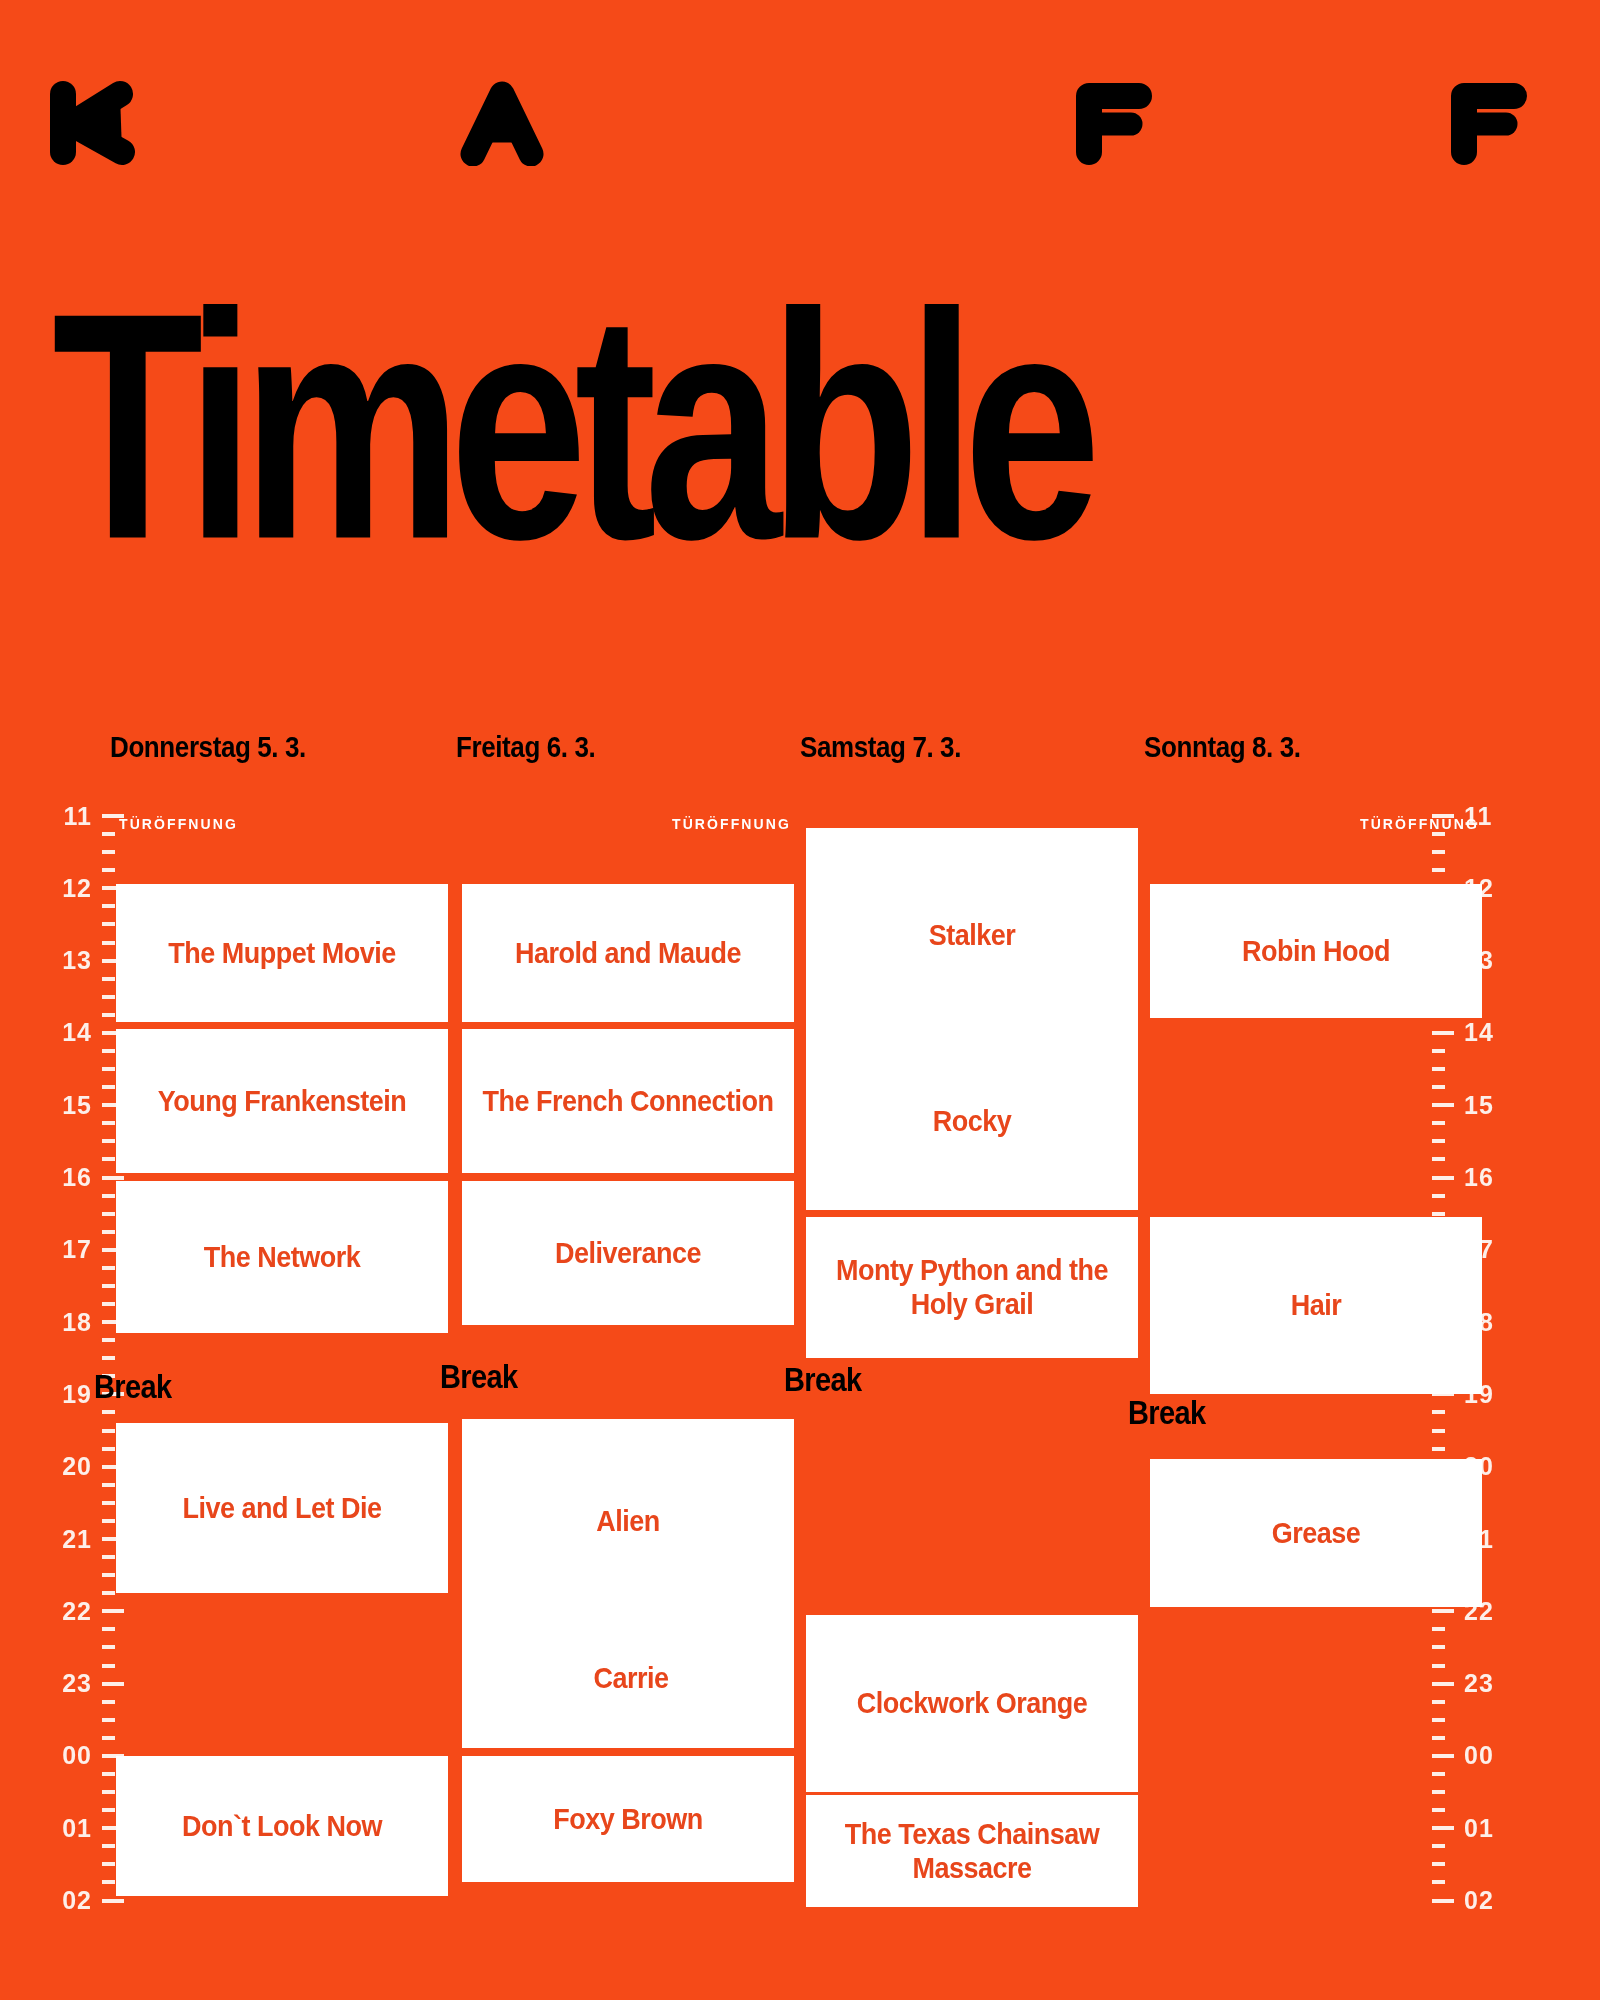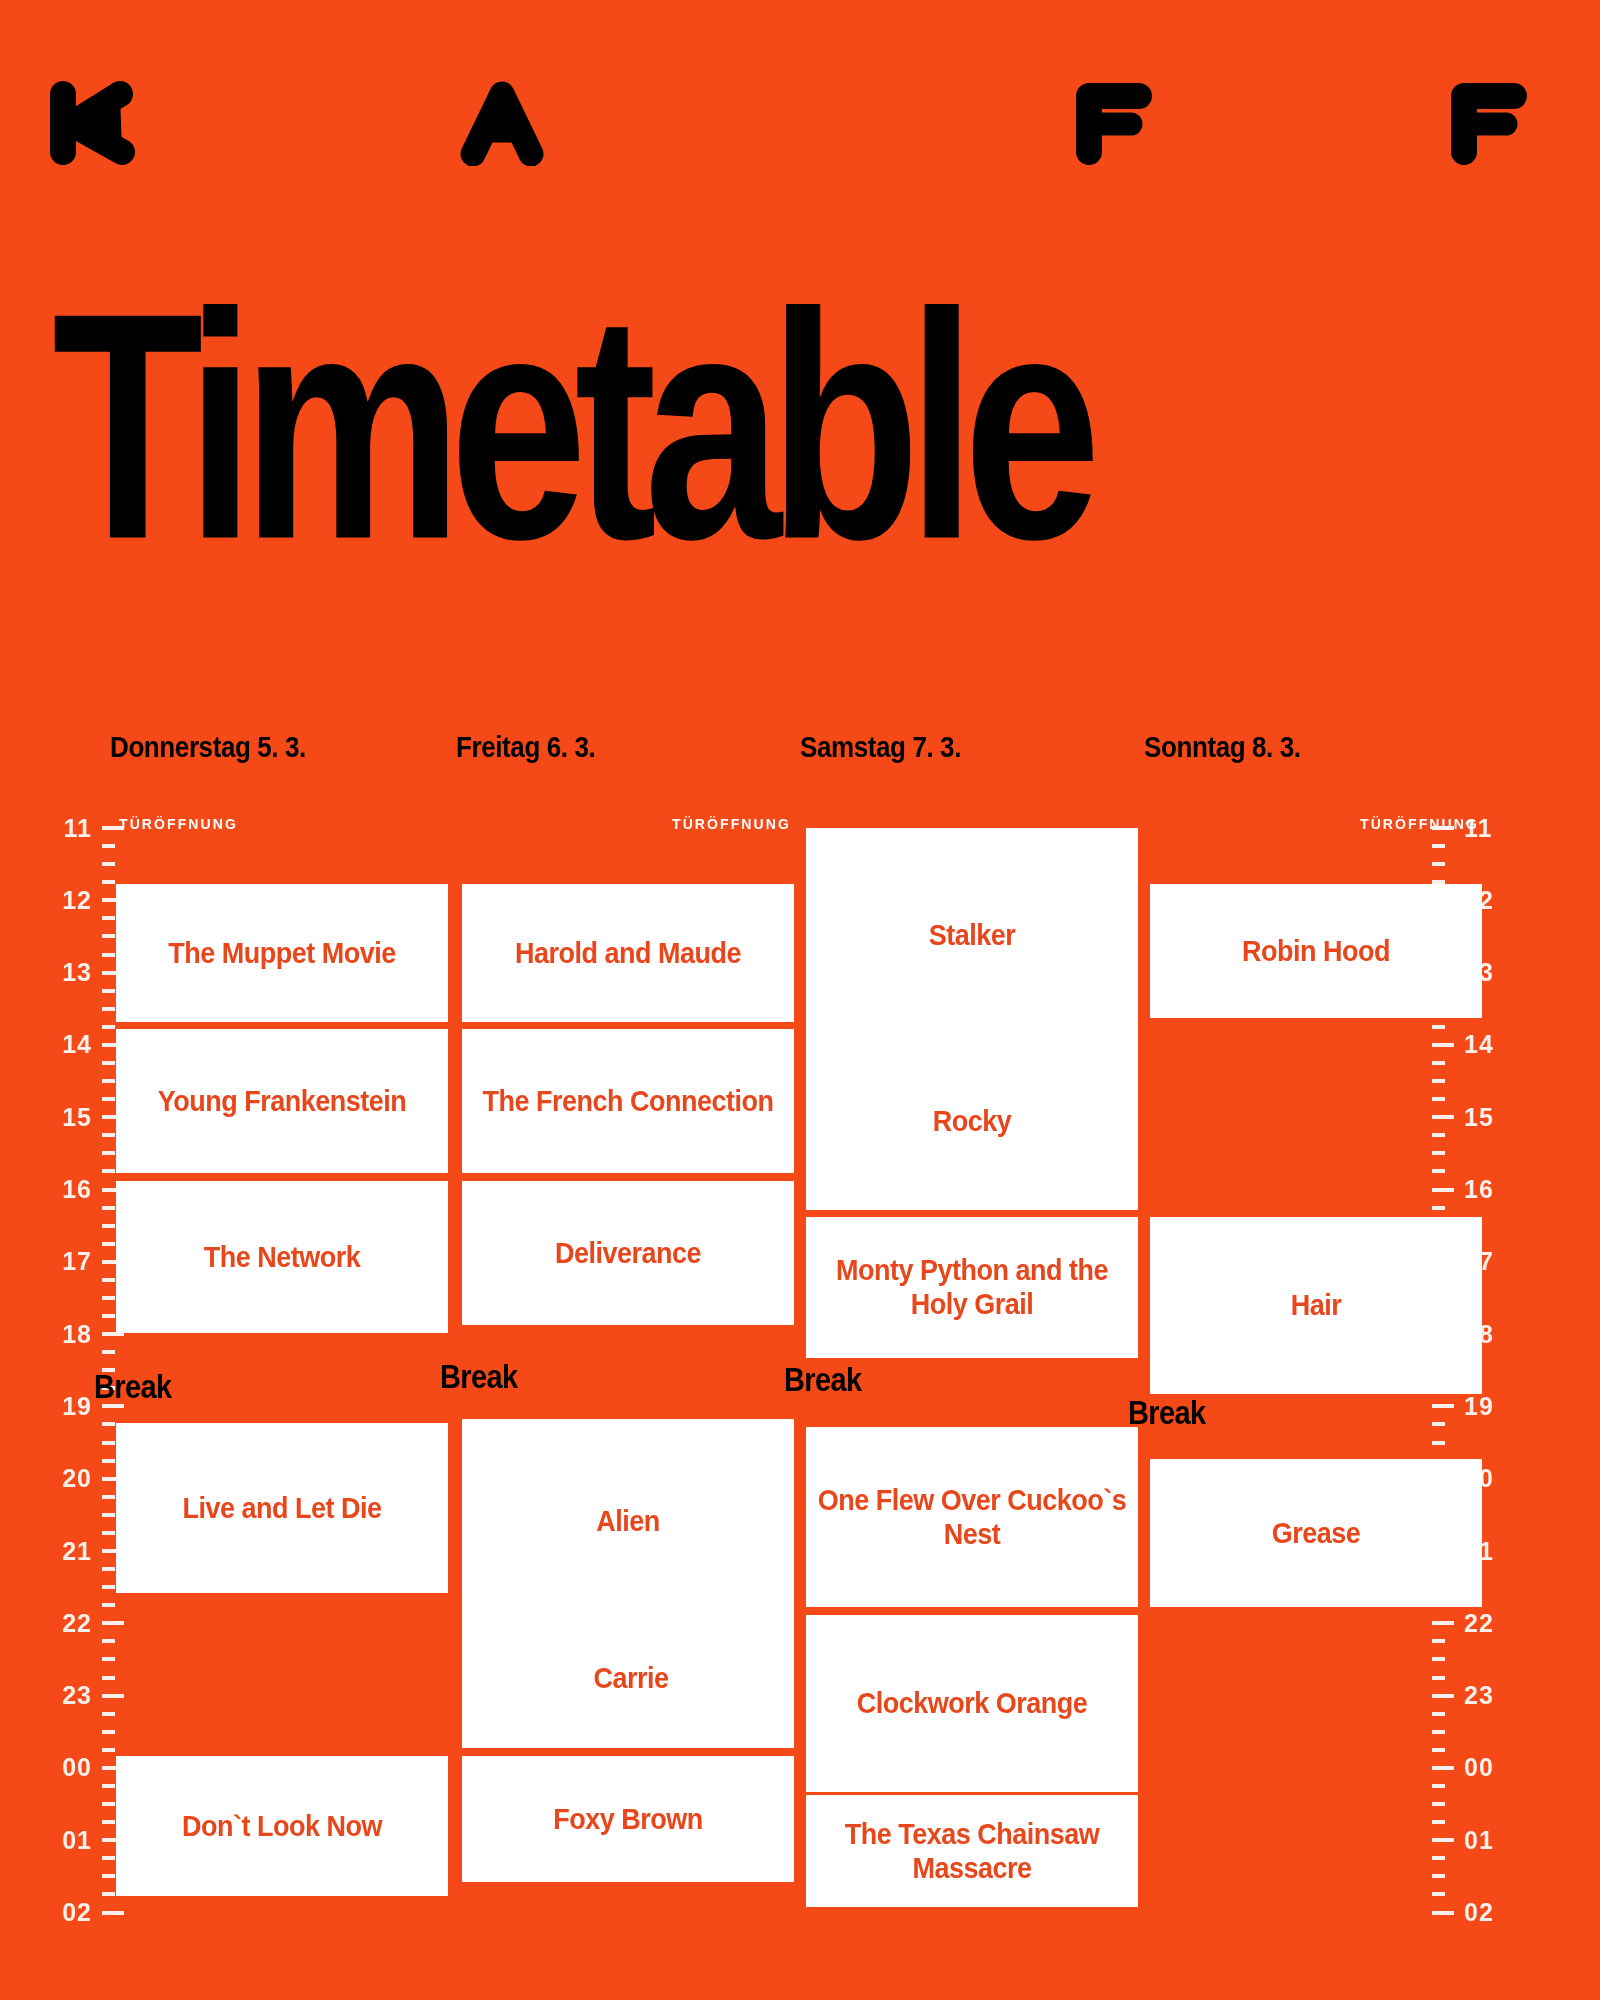--- a/index.html
+++ b/index.html
@@ -52,21 +52,21 @@
     letter-spacing:-0.4px;
     color:#000;
     transform:scaleY(1.14);
     transform-origin:left top;
     white-space:nowrap;
   }
 
   
   .axis{
     position:absolute;
-    top:76px;
+    top:64px;
     width:130px;
     height:1140px;
   }
   #axis-left{left:46px;}
   #axis-right{left:1432px;}
 
   .tick-row{
     position:absolute;
     left:0; width:130px; height:0;
     display:flex; align-items:center;
@@ -721,23 +721,20 @@
         <div class="break-label" style="top: 571.17px; left: -22px;">Break</div>
         <div class="card" style="top: 38px; height: 213.285px;">
           <div class="t">Stalker</div>
         </div>
         <div class="card" style="top: 242.515px; height: 177.135px;">
           <div class="t">Rocky</div>
         </div>
         <div class="card" style="top: 426.88px; height: 140.985px;">
           <div class="t">Monty Python and the Holy Grail</div>
         </div>
-        <div class="card" style="top: 636.55px; height: 180.75px;">
-          <div class="t">One Flew Over Cuckoo`s Nest</div>
-        </div>
         <div class="card" style="top: 824.53px; height: 177.135px;">
           <div class="t">Clockwork Orange</div>
         </div>
         <div class="card" style="top: 1005.28px; height: 112.065px;">
           <div class="t">The Texas Chainsaw Massacre</div>
         </div>
       </div>
       <div class="col" style="left: 1150px; height: 1146.5px;">
         <div class="door-label" style="top: 25.615px; right: 3px;">TÜRÖFFNUNG</div>
         <div class="break-label" style="top: 603.705px; left: -22px;">Break</div>

